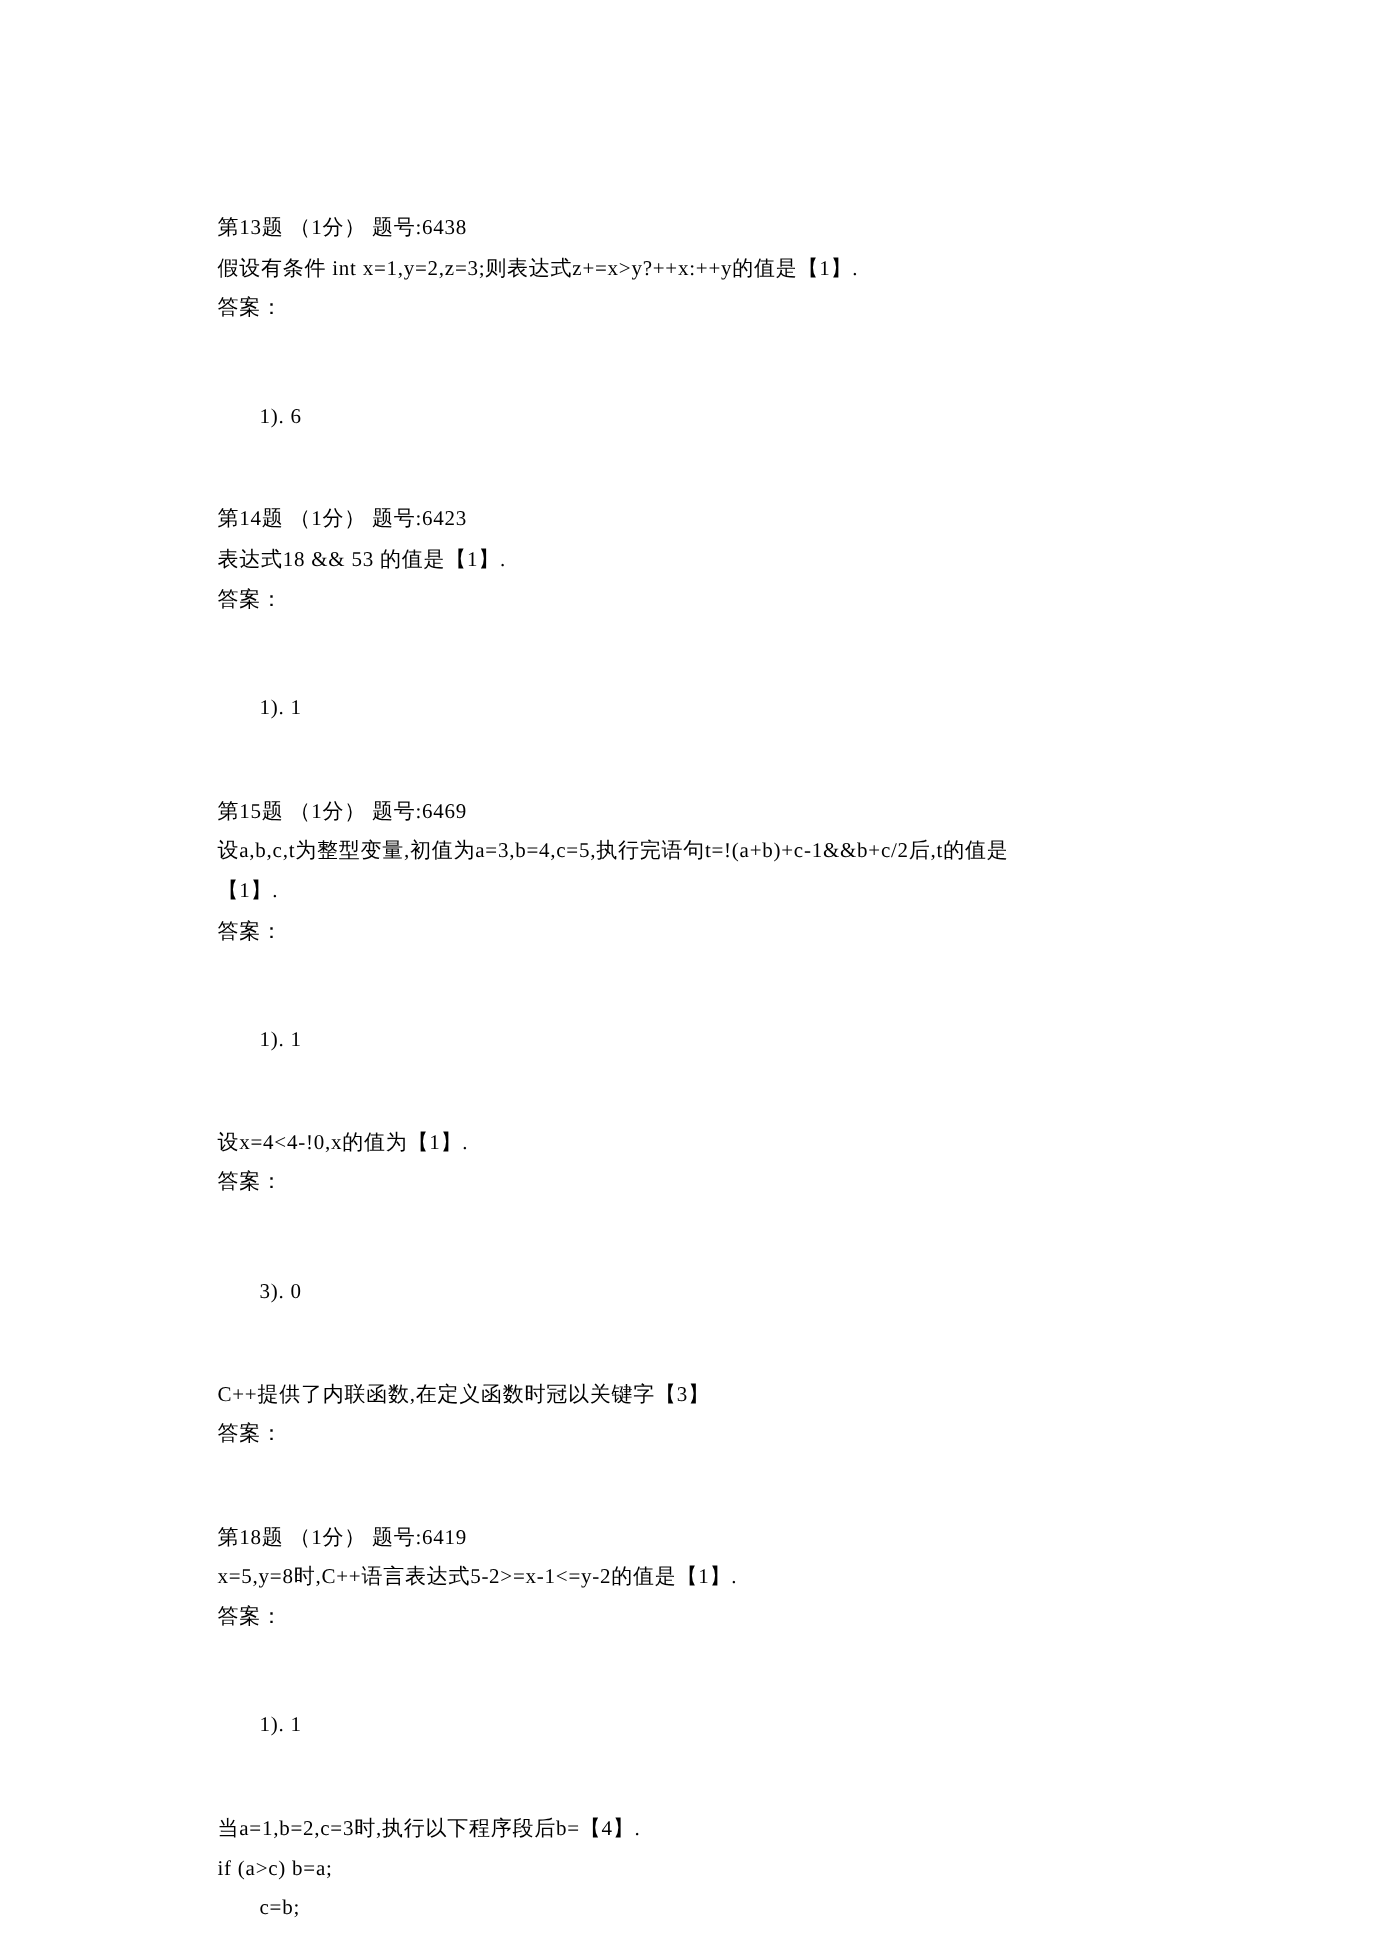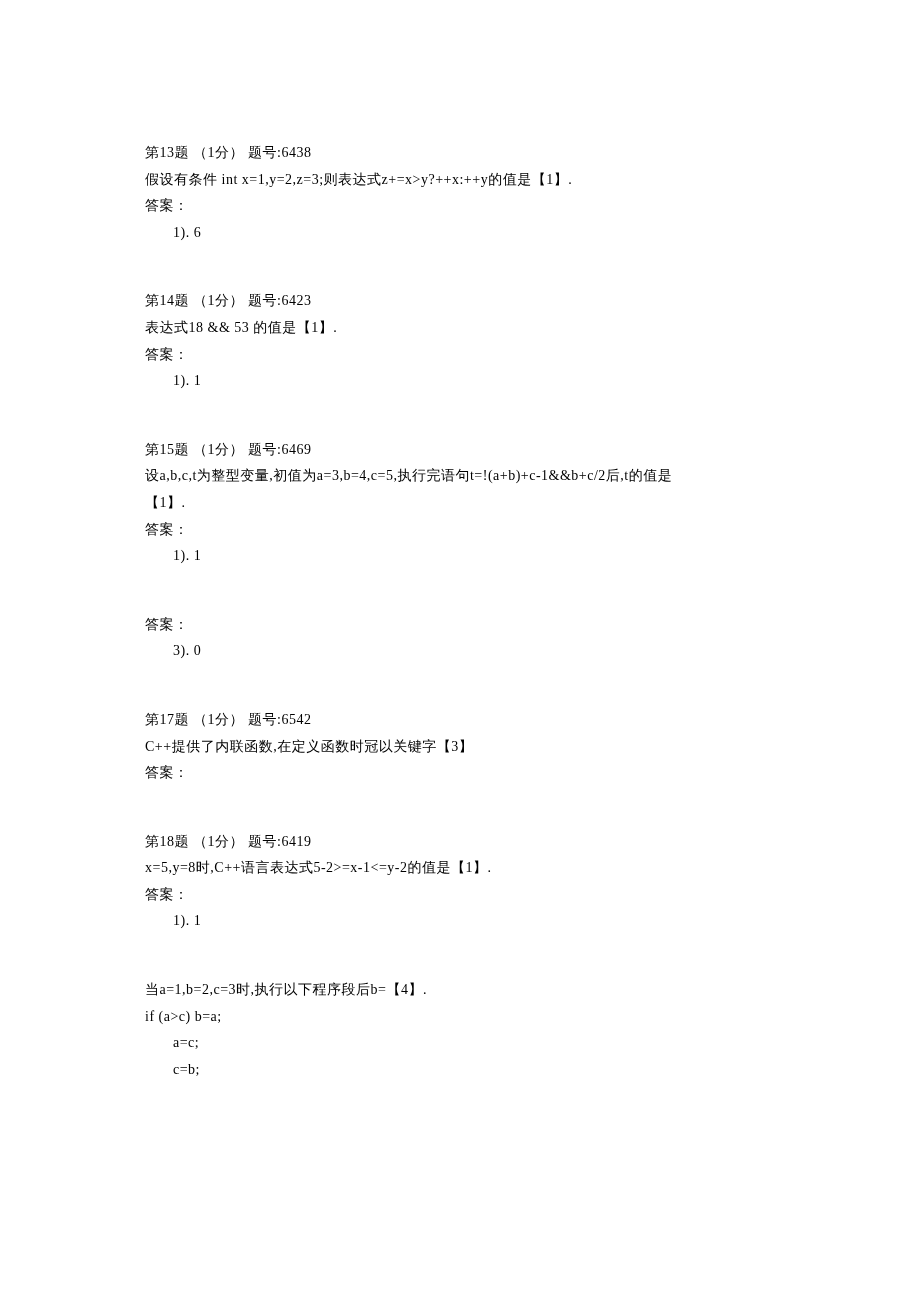--- a/index.html
+++ b/index.html
@@ -16,20 +16,21 @@
     min-height: 1302px;
     padding: 140px 145px 80px 145px;
     box-sizing: border-box;
     letter-spacing: 0.5px;
   }
   .q-block {
     margin-bottom: 42px;
   }
   .ans-item {
     padding-left: 2em;
+    margin-top: 46px;
   }
   .code-line {
     padding-left: 2em;
   }
 </style>
 </head>
 <body>
 
 <div class="page">
 
@@ -48,37 +49,36 @@
   </div>
 
   <div class="q-block">
     <div>第15题 （1分）  题号:6469</div>
     <div>设a,b,c,t为整型变量,初值为a=3,b=4,c=5,执行完语句t=!(a+b)+c-1&amp;&amp;b+c/2后,t的值是【1】.</div>
     <div>答案：</div>
     <div class="ans-item">1). 1</div>
   </div>
 
   <div class="q-block">
+    <div>设x=4&lt;4-!0,x的值为【1】.</div>
     <div>答案：</div>
     <div class="ans-item">3). 0</div>
   </div>
 
   <div class="q-block">
-    <div>第17题 （1分）  题号:6542</div>
     <div>C++提供了内联函数,在定义函数时冠以关键字【3】</div>
     <div>答案：</div>
   </div>
 
   <div class="q-block">
     <div>第18题 （1分）  题号:6419</div>
     <div>x=5,y=8时,C++语言表达式5-2&gt;=x-1&lt;=y-2的值是【1】.</div>
     <div>答案：</div>
     <div class="ans-item">1). 1</div>
   </div>
 
   <div class="q-block">
     <div>当a=1,b=2,c=3时,执行以下程序段后b=【4】.</div>
     <div>if (a&gt;c)  b=a;</div>
-    <div class="code-line">a=c;</div>
     <div class="code-line">c=b;</div>
   </div>
 
 </div>
 
 </body></html>

